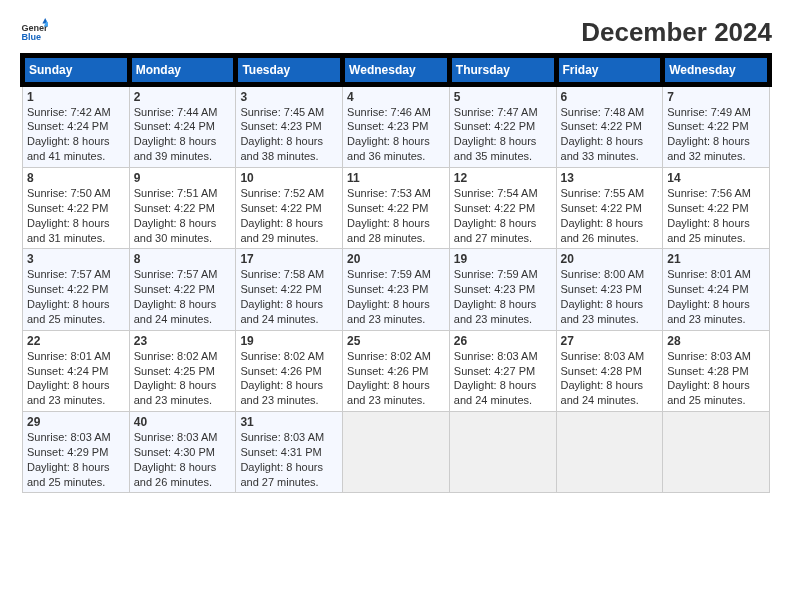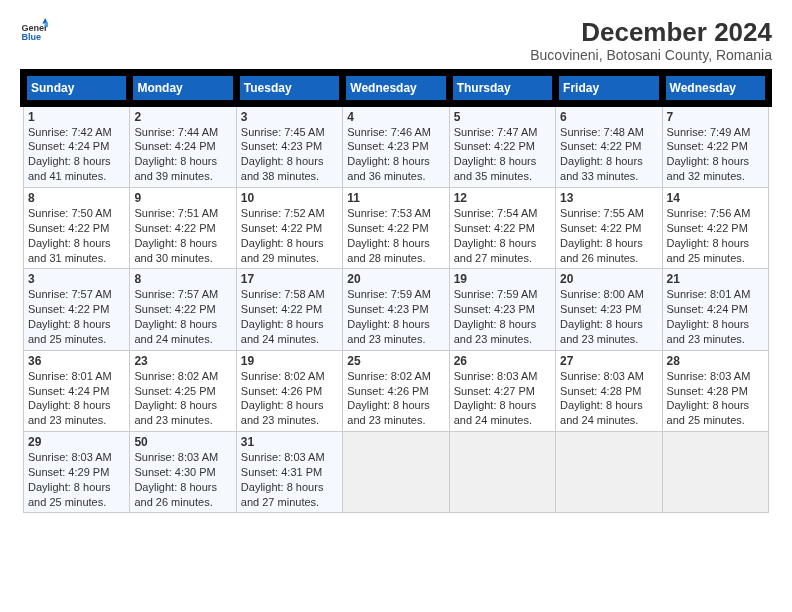--- a/index.html
+++ b/index.html
@@ -48,21 +48,21 @@
       border-collapse: collapse;
       table-layout: fixed;
     }
     thead tr th {
       background-color: #1565c0;
       color: #fff;
       font-size: 12px;
       font-weight: bold;
       padding: 5px 4px;
       text-align: left;
-      border: 7px solid #000000;
+      border: 5px solid #000000;
     }
     tbody tr td {
       border: 1px solid #ccc;
       padding: 3px 4px;
       vertical-align: top;
       font-size: 9.5px;
       color: #333;
       background: #fff;
       height: 72px;
     }
@@ -96,21 +96,20 @@
     <div class="logo">
       <svg class="logo-icon" viewBox="0 0 40 40" xmlns="http://www.w3.org/2000/svg">
         <text x="2" y="18" font-size="13" font-weight="bold" fill="#333">General</text>
         <text x="2" y="32" font-size="13" font-weight="bold" fill="#1565c0">Blue</text>
         <polygon points="32,8 40,8 36,0" fill="#1565c0"></polygon>
         <polygon points="34,12 42,12 38,4" fill="#42a5f5"></polygon>
       </svg>
     </div>
     <div class="title-block">
       <div class="month-title">December 2024</div>
-      <div class="subtitle">Bucovineni, Botosani County, Romania</div>
     </div>
   </div>
 
   <table>
     <thead>
       <tr>
         <th>Sunday</th>
         <th>Monday</th>
         <th>Tuesday</th>
         <th>Wednesday</th>
@@ -289,21 +288,21 @@
         <span class="day-number">21</span>
         <span class="day-info">
           Sunrise: 8:01 AM<br>
           Sunset: 4:24 PM<br>
           Daylight: 8 hours and 23 minutes.
         </span>
       </td>
         </tr>
         <tr>
           <td>
-        <span class="day-number">36</span>
+        <span class="day-number">22</span>
         <span class="day-info">
           Sunrise: 8:01 AM<br>
           Sunset: 4:24 PM<br>
           Daylight: 8 hours and 23 minutes.
         </span>
       </td>
           <td>
         <span class="day-number">23</span>
         <span class="day-info">
           Sunrise: 8:02 AM<br>
@@ -355,21 +354,21 @@
         <tr>
           <td>
         <span class="day-number">29</span>
         <span class="day-info">
           Sunrise: 8:03 AM<br>
           Sunset: 4:29 PM<br>
           Daylight: 8 hours and 25 minutes.
         </span>
       </td>
           <td>
-        <span class="day-number">50</span>
+        <span class="day-number">40</span>
         <span class="day-info">
           Sunrise: 8:03 AM<br>
           Sunset: 4:30 PM<br>
           Daylight: 8 hours and 26 minutes.
         </span>
       </td>
           <td>
         <span class="day-number">31</span>
         <span class="day-info">
           Sunrise: 8:03 AM<br>

